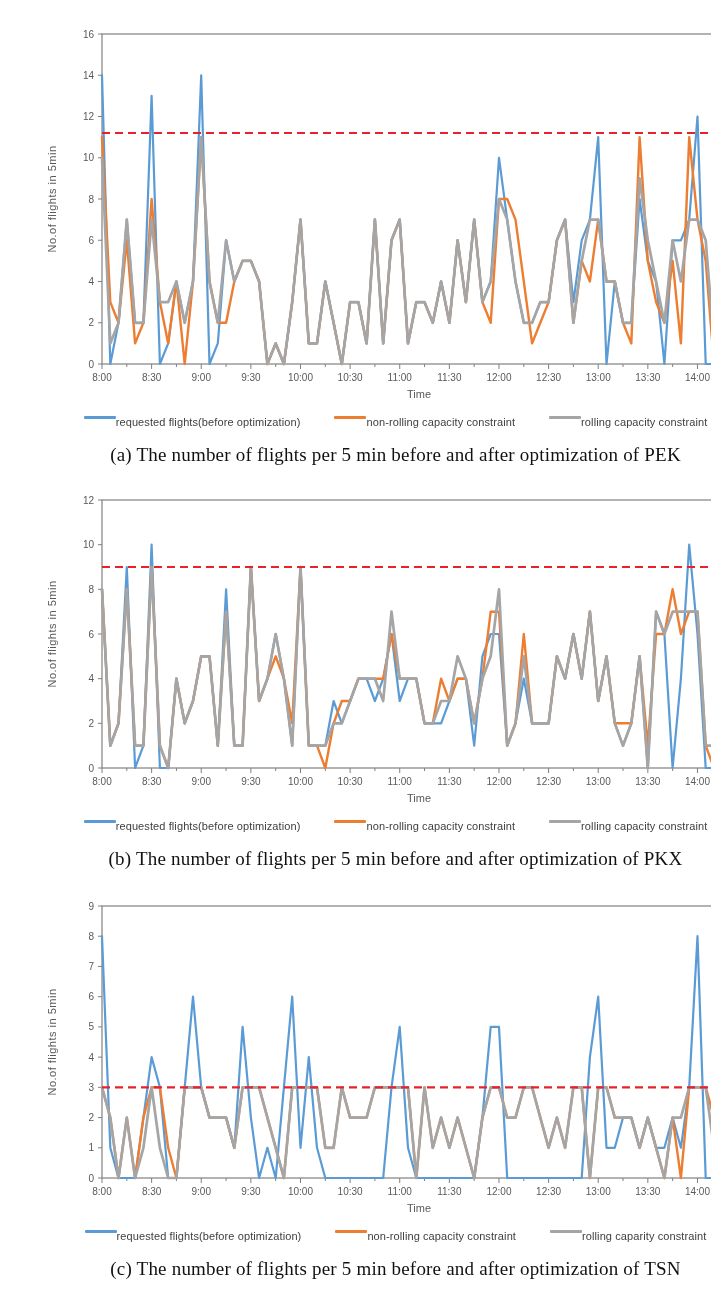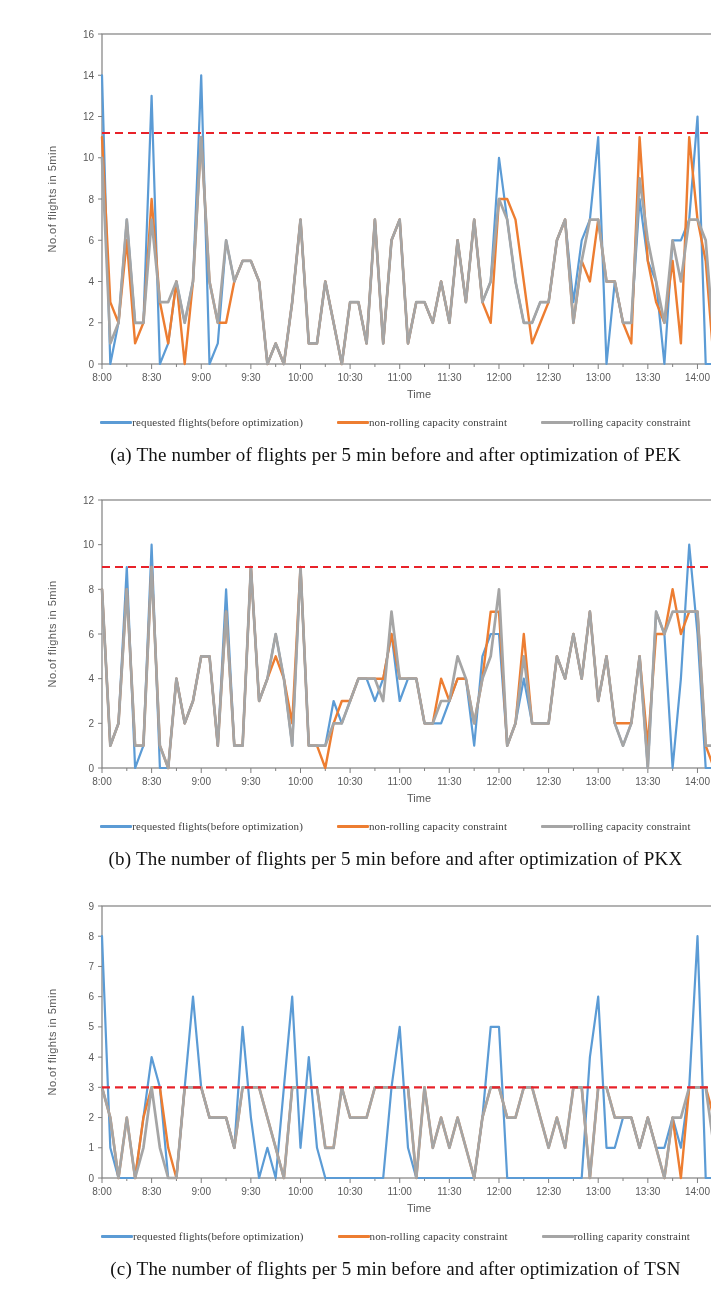--- a/index.html
+++ b/index.html
@@ -3,21 +3,21 @@
 <meta charset="utf-8">
 <style>
   html,body{margin:0;padding:0;background:#ffffff;}
   body{width:711px;font-family:"Liberation Sans",sans-serif;}
   .figure{position:relative;width:711px;}
   .fig-a{padding-top:6px;margin-bottom:22px;}
   .fig-b{margin-bottom:24px;}
   .fig-c{margin-bottom:4px;}
   .svg-host{width:711px;line-height:0;}
   .legend-row{display:flex;justify-content:center;align-items:center;gap:34px;margin-top:2px;}
-  .legend-item{display:flex;align-items:center;gap:0;font-family:Liberation Serif, serif;}
+  .legend-item{display:flex;align-items:flex-start;gap:0;}
   .legend-swatch{width:32px;height:3px;border-radius:1px;}
   .legend-label{font-size:11px;color:#404040;letter-spacing:0.1px;}
   .caption{font-family:"Liberation Serif",serif;font-size:19px;color:#111111;
            text-align:center;margin:16px 0 0 0;letter-spacing:0.2px;}
 </style>
 </head>
 <body>
 
 <figure class="figure fig-a">
   <div class="svg-host"><svg width="711" height="392" viewBox="0 0 711 392">

